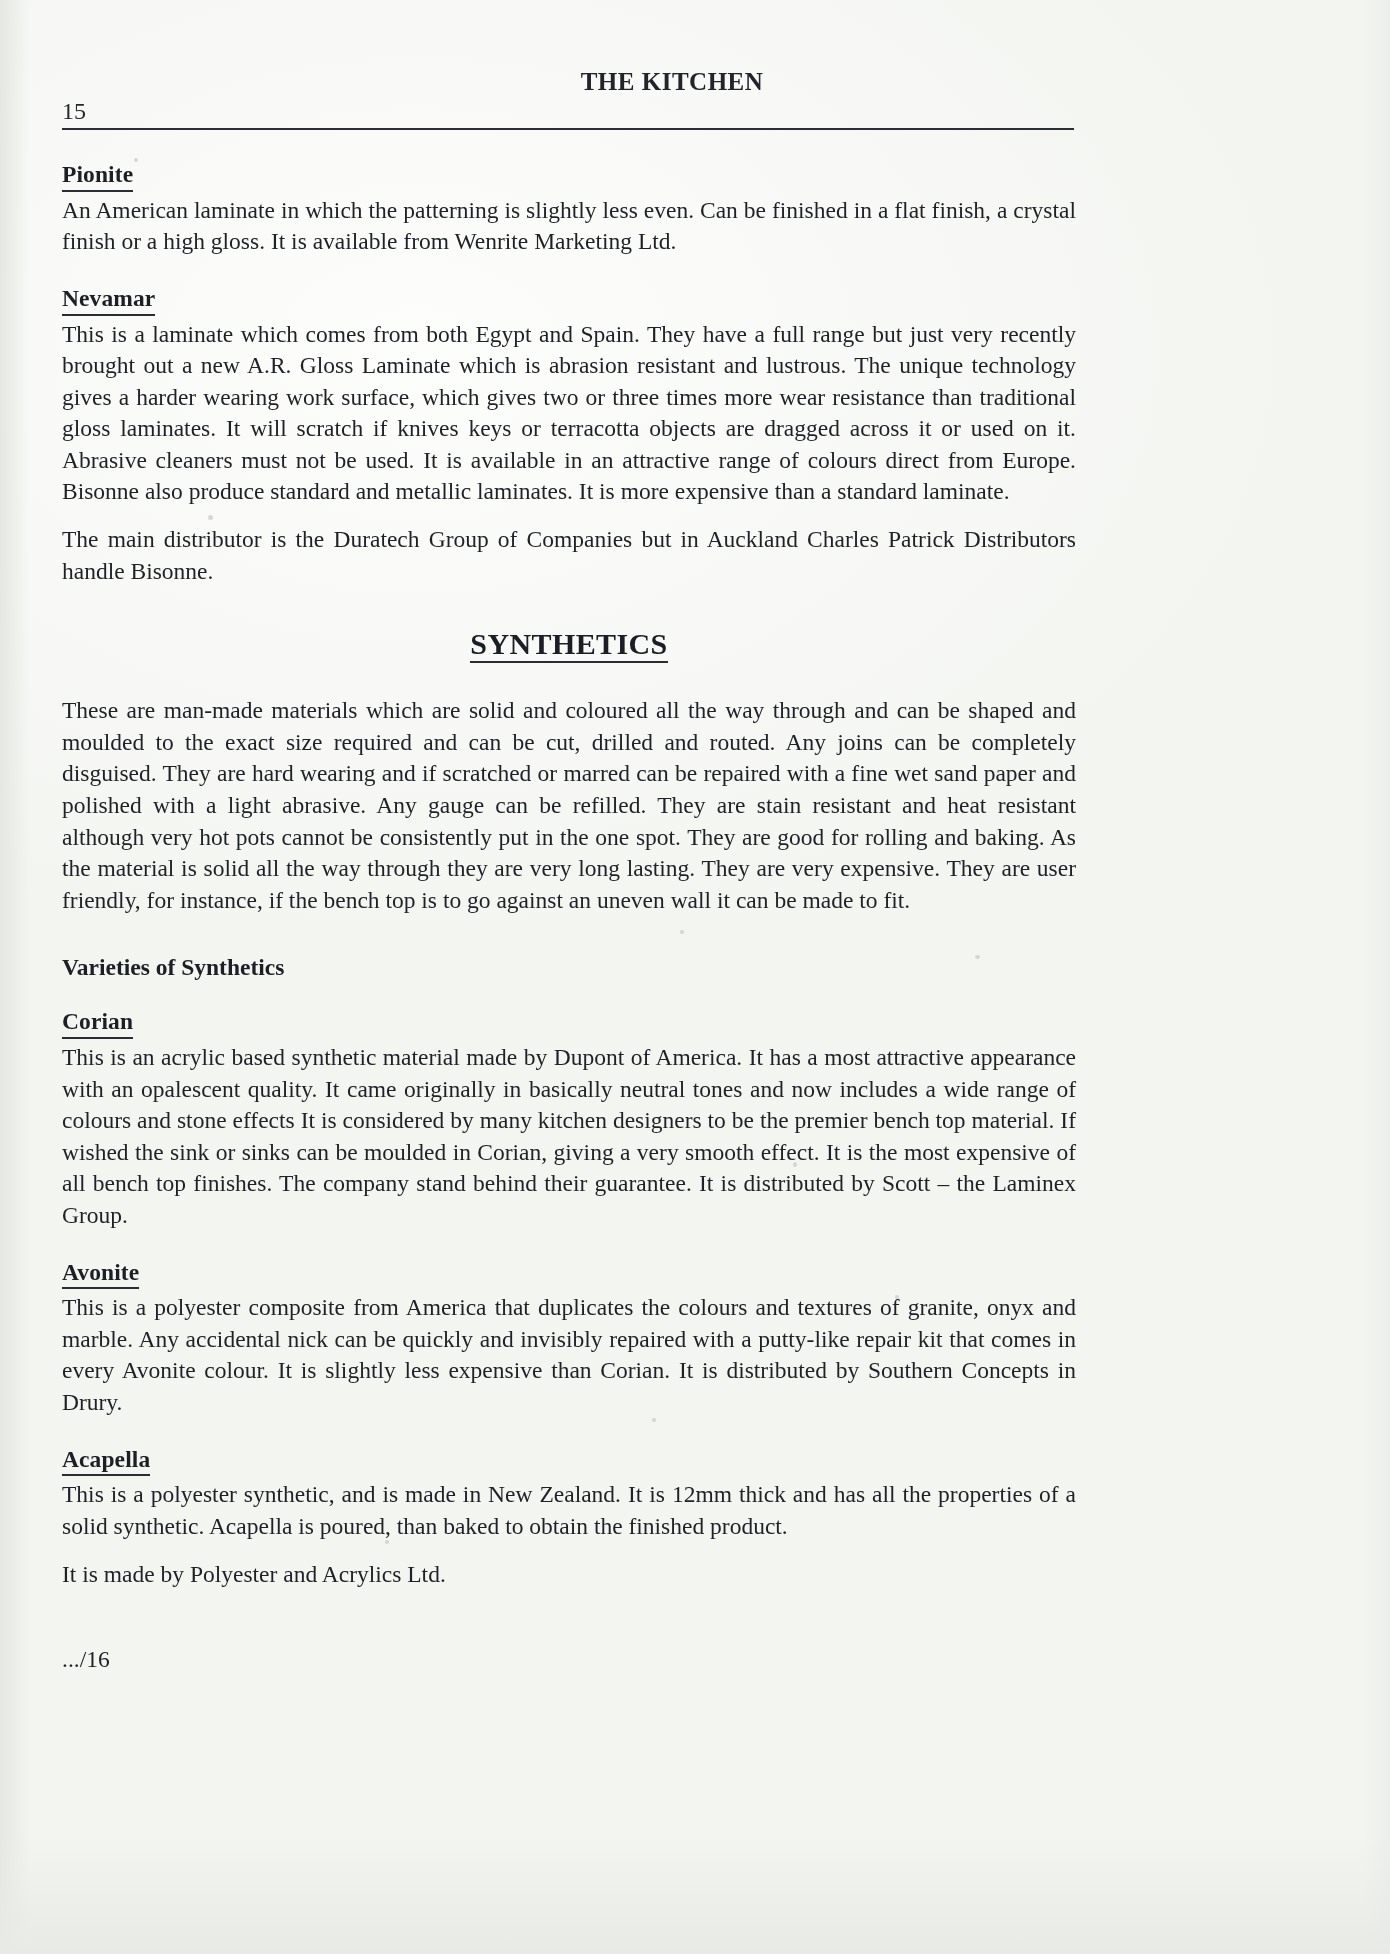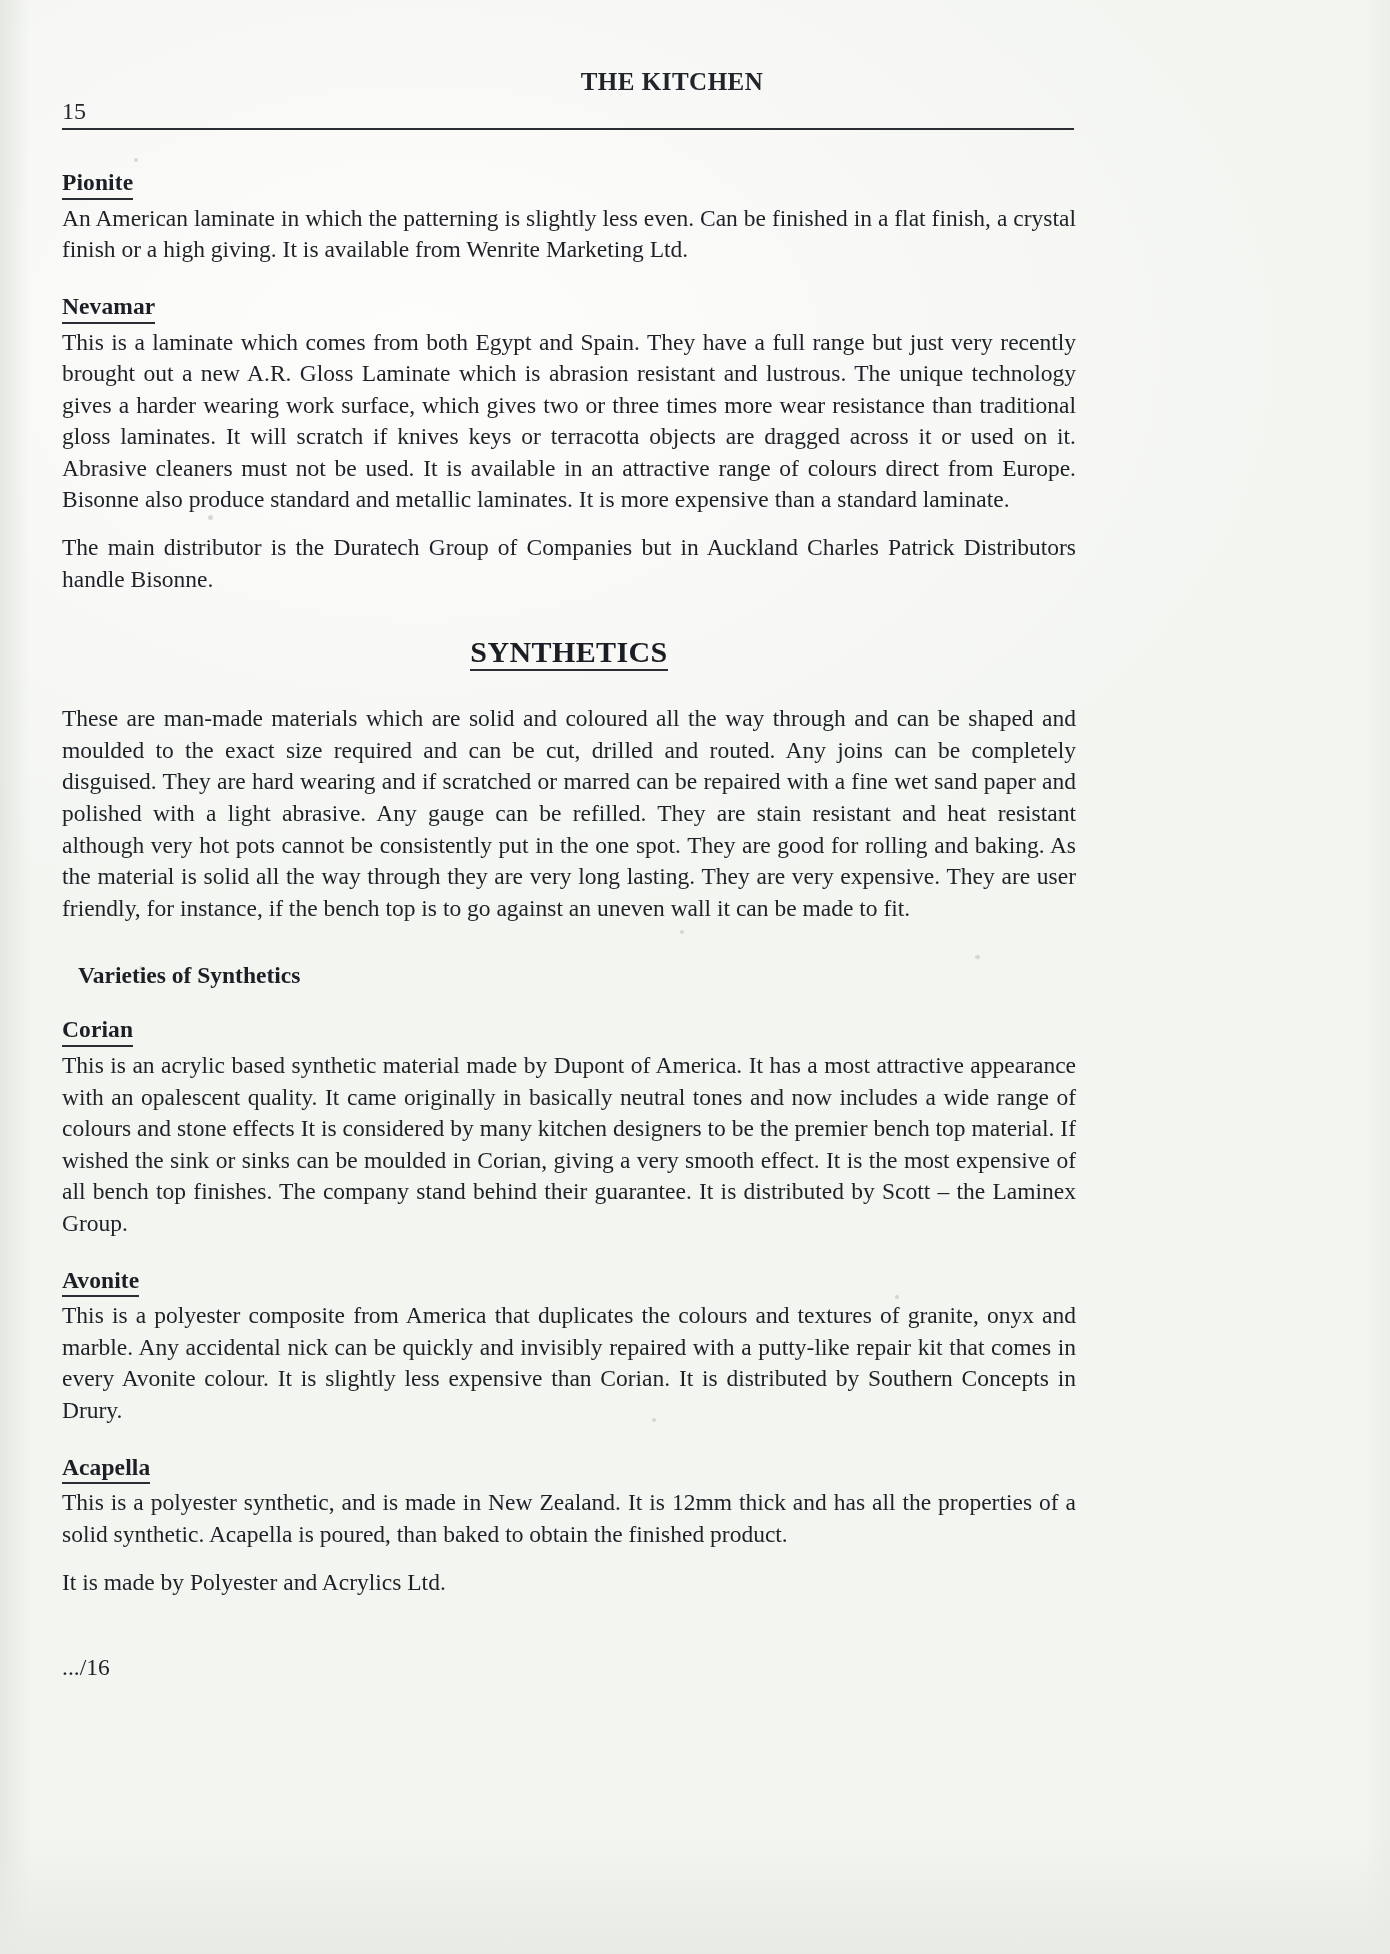--- a/index.html
+++ b/index.html
@@ -102,21 +102,21 @@
     margin: 0 0 2px 0;
     padding: 0;
     display: inline-block;
     border-bottom: 2.2px solid #2a2e34;
     padding-bottom: 1px;
     line-height: 1.22;
     color: #1c1f25;
     letter-spacing: 0.1px;
   }
   .head-wrap { margin-top: 26px; }
-  .head-wrap.first { margin-top: 16px; }
+  .head-wrap.first { margin-top: 8px; }
 
   p.body {
     font-size: 23.5px;
     line-height: 1.345;
     text-align: justify;
     text-justify: inter-word;
     margin: 1px 0 0 0;
     padding: 0;
     color: #1e2127;
     hyphens: none;
@@ -138,21 +138,21 @@
   .centre-head span {
     font-size: 30px;
     font-weight: bold;
     border-bottom: 2.4px solid #2a2e34;
     padding-bottom: 1px;
     letter-spacing: 0.4px;
     color: #1b1e24;
   }
 
   .varieties-head {
-    margin: 38px 0 0 16px;
+    margin: 38px 0 0 0;
     font-size: 23.5px;
     font-weight: bold;
     color: #1c1f25;
   }
 
   .continuation {
     margin-top: 56px;
     font-size: 23.5px;
     color: #1e2127;
   }
@@ -188,21 +188,21 @@
 
     <div class="running-head">THE KITCHEN</div>
     <div class="page-number">15</div>
     <div class="head-rule"></div>
 
     <div class="column">
 
       <div class="head-wrap first">
         <h3 class="section-head">Pionite</h3>
       </div>
-      <p class="body nostretch">An American laminate in which the patterning is slightly less even. Can be finished in a flat finish, a crystal finish or a high giving. It is available from Wenrite Marketing Ltd.</p>
+      <p class="body nostretch">An American laminate in which the patterning is slightly less even. Can be finished in a flat finish, a crystal finish or a high gloss. It is available from Wenrite Marketing Ltd.</p>
 
       <div class="head-wrap">
         <h3 class="section-head">Nevamar</h3>
       </div>
 
       <p class="body nostretch">This is a laminate which comes from both Egypt and Spain. They have a full range but just very recently brought out a new A.R. Gloss Laminate which is abrasion resistant and lustrous. The unique technology gives a harder wearing work surface, which gives two or three times more wear resistance than traditional gloss laminates. It will scratch if knives keys or terracotta objects are dragged across it or used on it. Abrasive cleaners must not be used. It is available in an attractive range of colours direct from Europe. Bisonne also produce standard and metallic laminates. It is more expensive than a standard laminate.</p>
       <p class="body tight nostretch">The main distributor is the Duratech Group of Companies but in Auckland Charles Patrick Distributors handle Bisonne.</p>
 
       <div class="centre-head">
         <span>SYNTHETICS</span>

